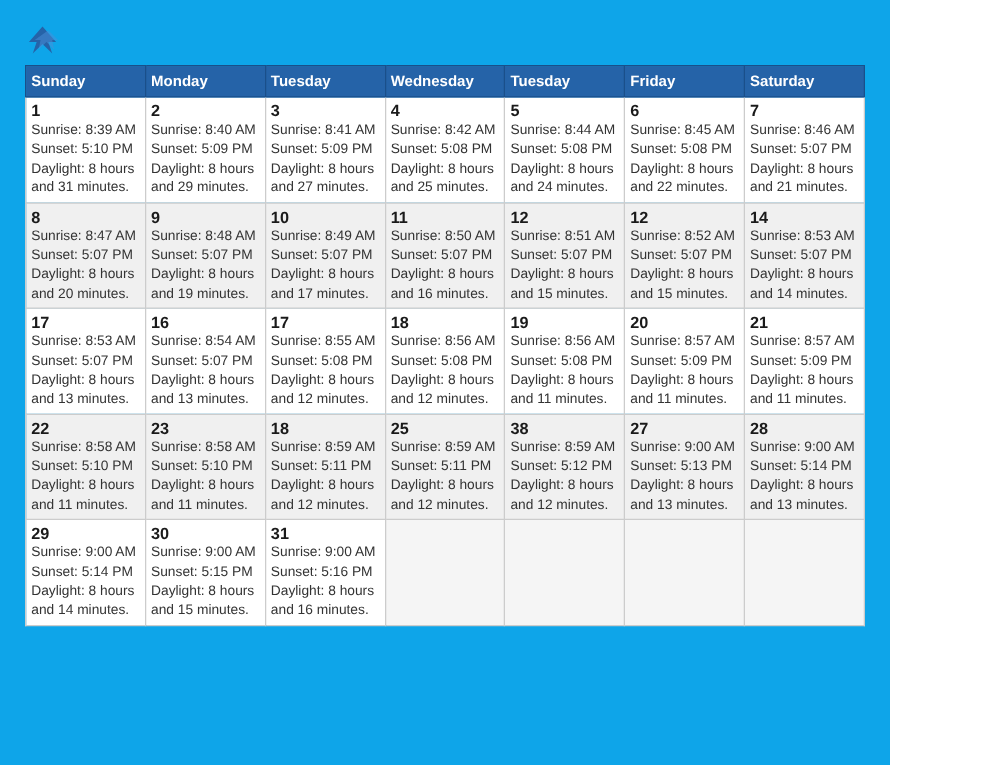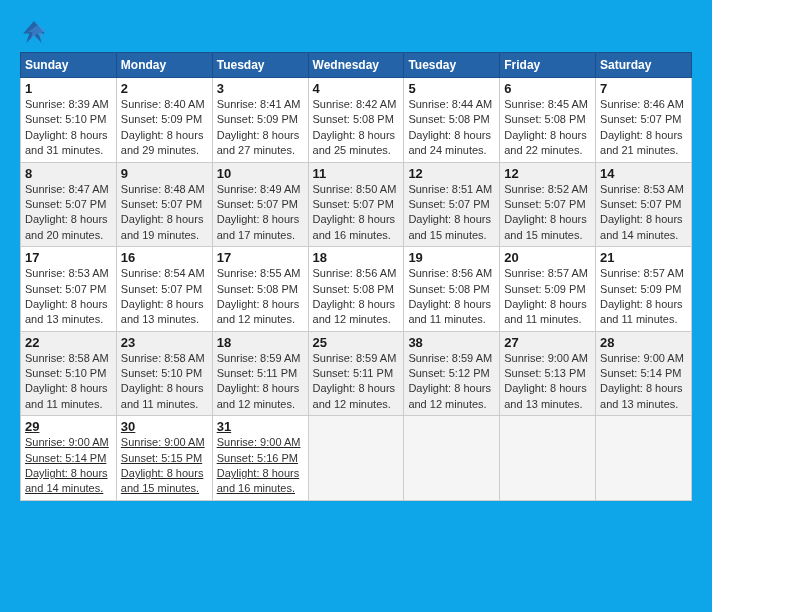--- a/index.html
+++ b/index.html
@@ -70,21 +70,20 @@
       border: 1px solid #ccc;
       vertical-align: top;
       padding: 3px 4px;
       font-size: 9.5px;
       color: #222;
       background: #fff;
       height: 80px;
     }
     .calendar tr:last-child td {
       height: 70px;
-      text-decoration: underline;
     }
     .day-num {
       font-size: 13px;
       font-weight: bold;
       color: #1a1a1a;
       display: block;
       margin-bottom: 1px;
     }
     .day-info {
       font-size: 11px;

